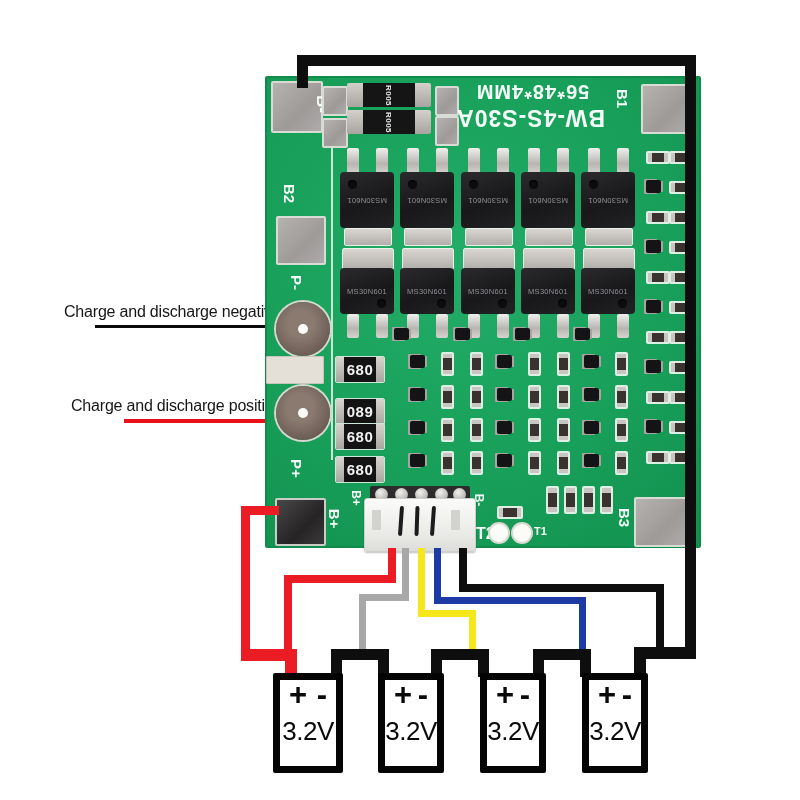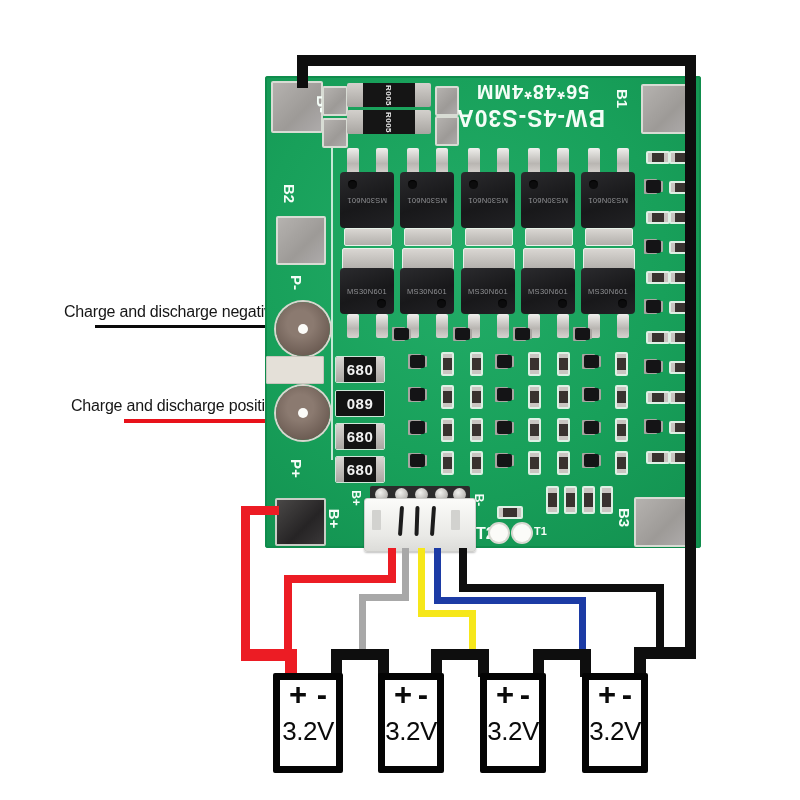--- a/index.html
+++ b/index.html
@@ -265,21 +265,21 @@
         <div class="resH" style="left: 404px; top: 375px; width: 20px; height: 9px;"></div>
       </div>
 
     <div class="chip-res" style="left:70px;top:280px;width:48px;">
       <div class="cap"></div>
         <div class="bodyb">
           <span>680</span>
         </div>
         <div class="cap"></div>
     </div>
-    <div class="chip-res" style="left:70px;top:314px;width:48px;flex-direction:column;">
+    <div class="chip-res" style="left:70px;top:322px;width:48px;">
       <div class="cap"></div>
         <div class="bodyb">
           <span>089</span>
         </div>
         <div class="cap"></div>
     </div>
     <div class="chip-res" style="left:70px;top:347px;width:48px;">
       <div class="cap"></div>
         <div class="bodyb">
           <span>680</span>

